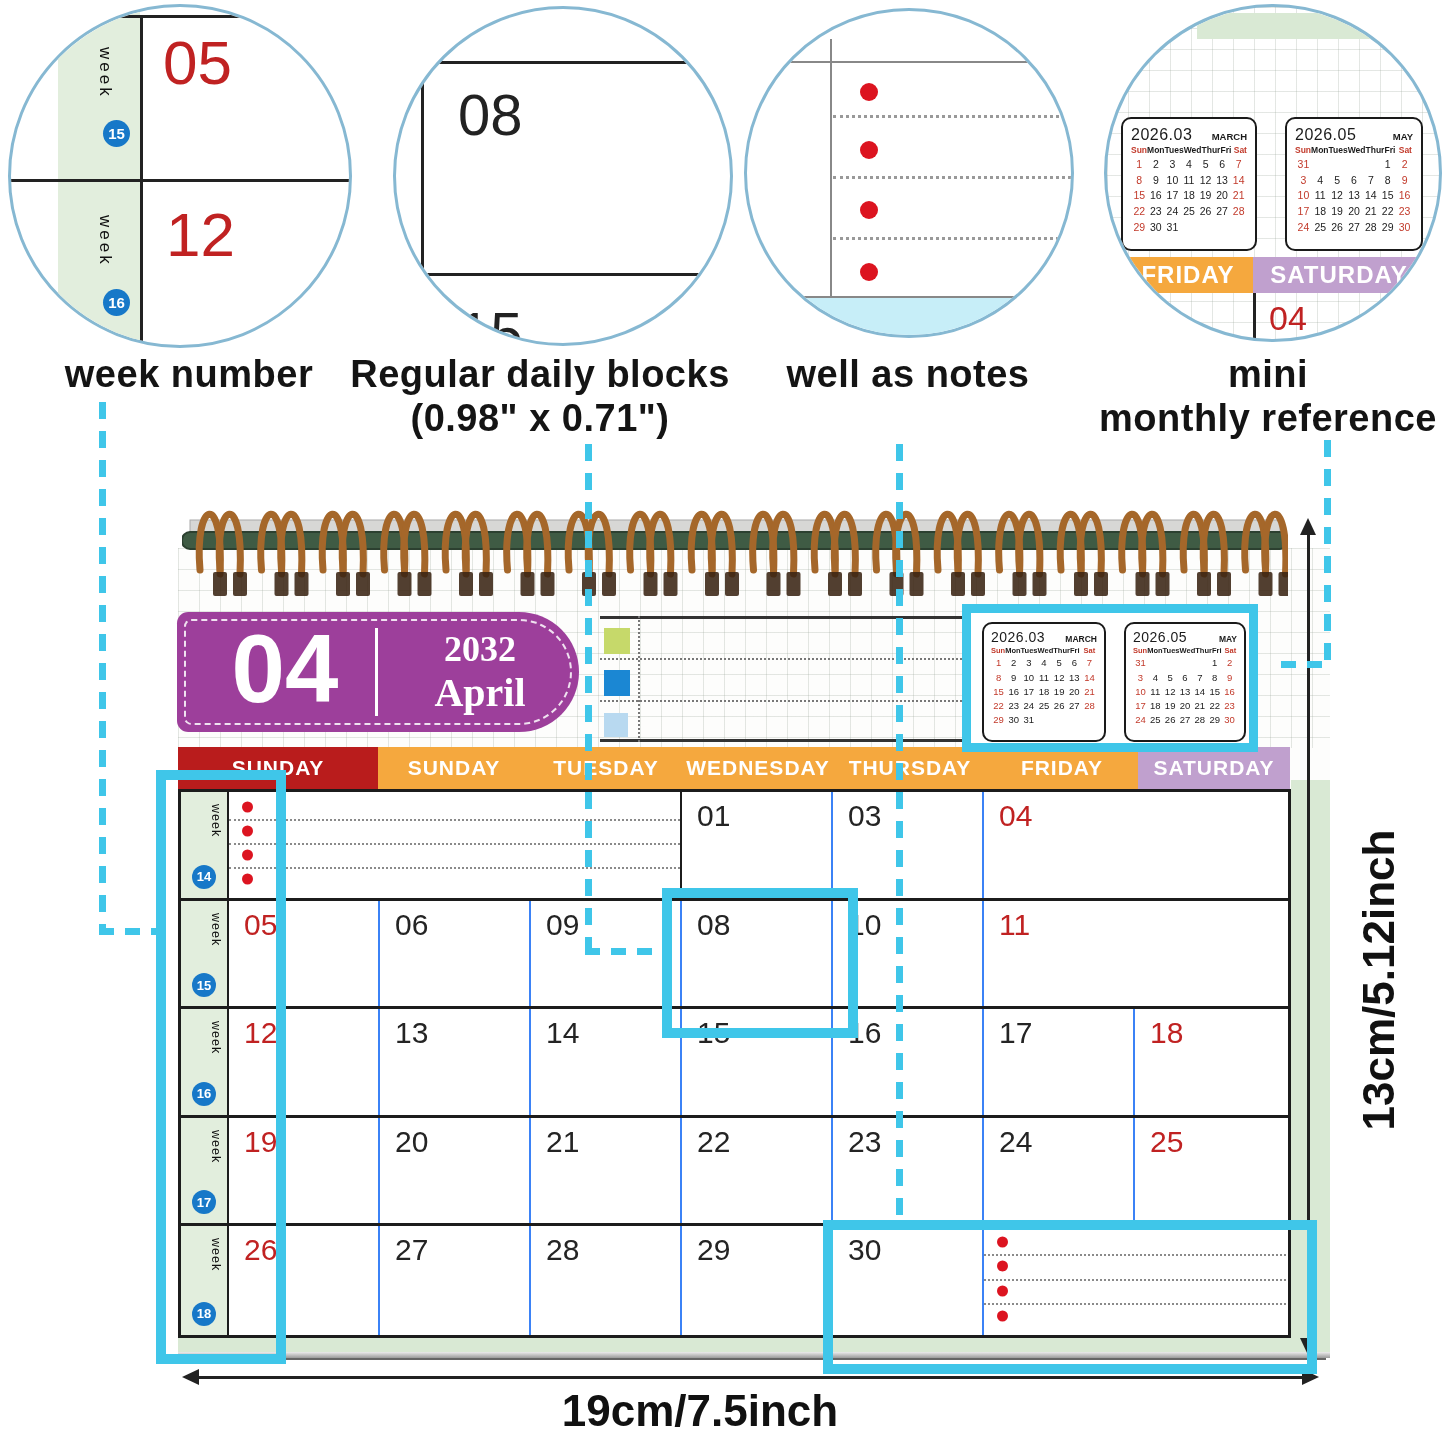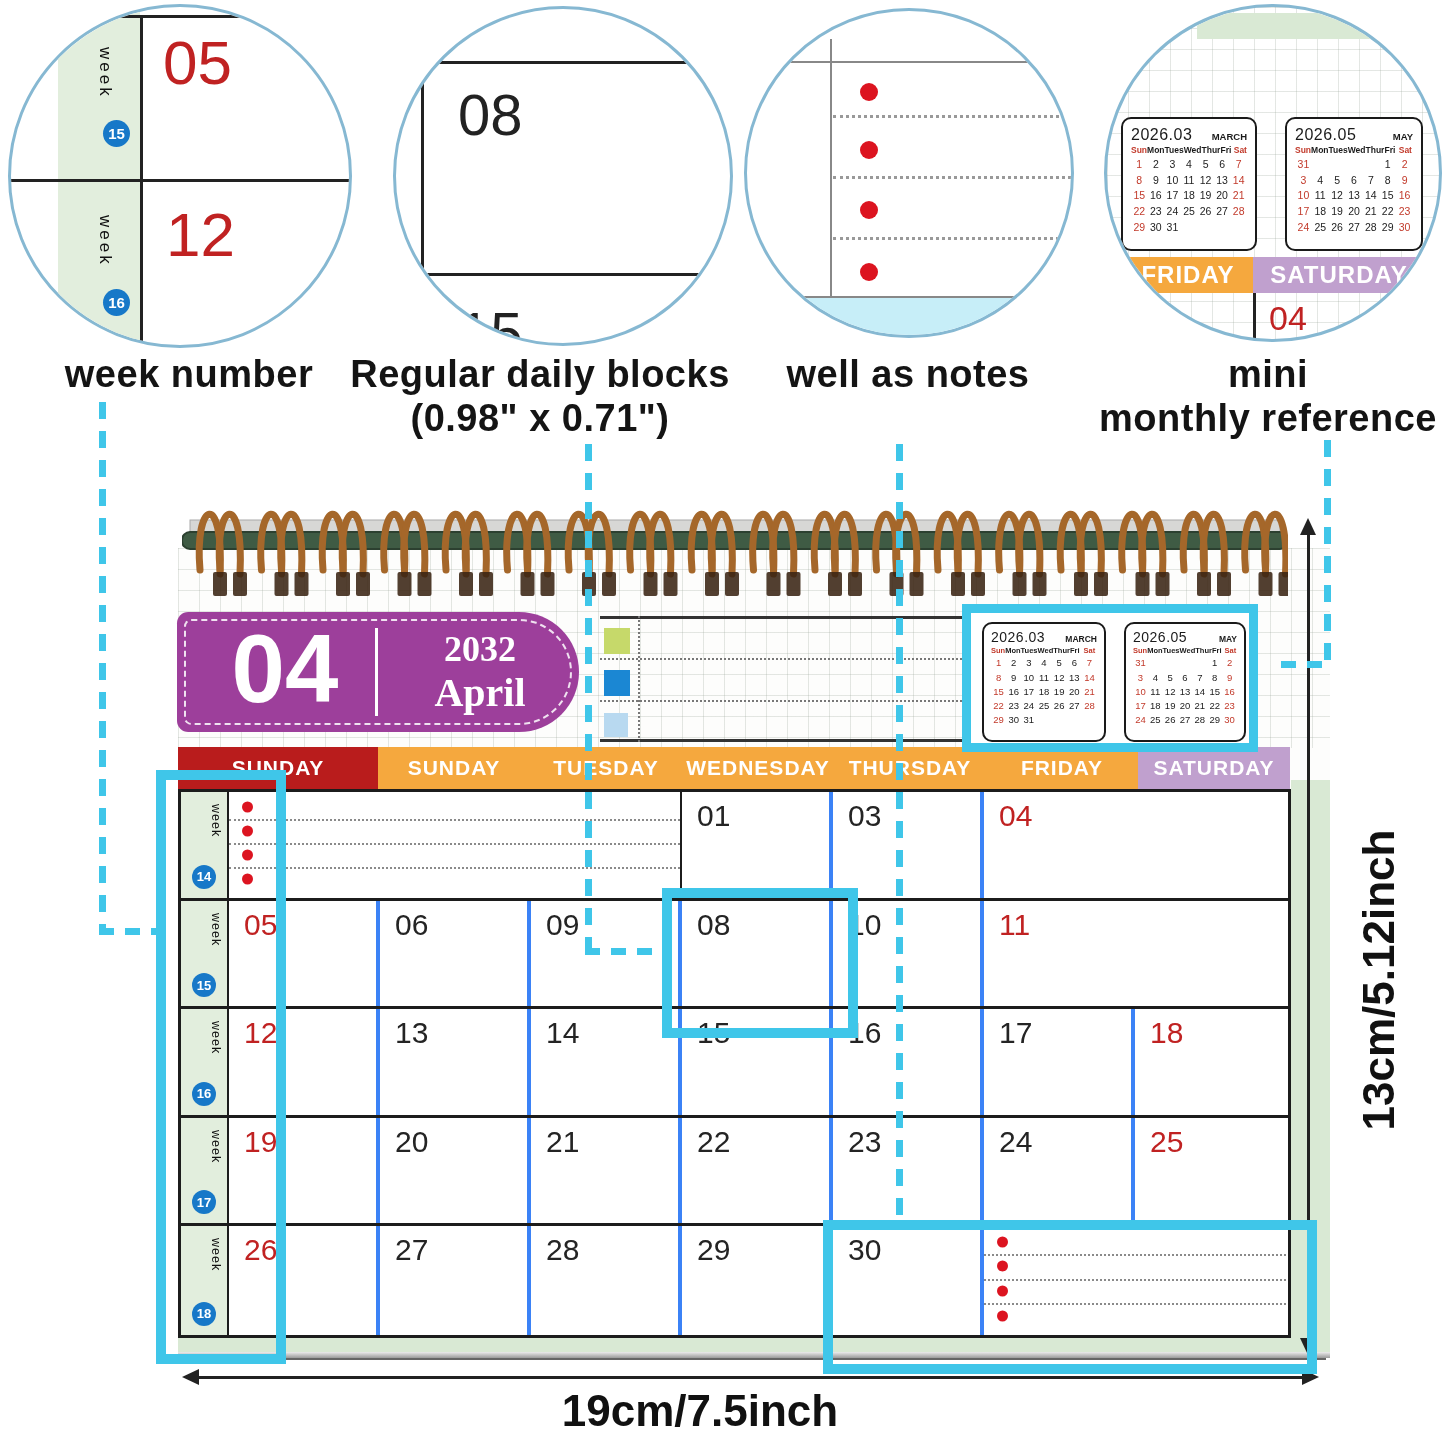--- a/index.html
+++ b/index.html
@@ -76,21 +76,21 @@
 
   
   .grid{position:absolute;left:178px;top:789px;width:1113px;height:549px;
         border:3px solid #1c1c1c;box-sizing:border-box;background:#fff;z-index:2;}
   .g-row{display:flex;height:108.6px;border-bottom:3px solid #1c1c1c;box-sizing:border-box;}
   .g-row:last-child{border-bottom:none;}
   .week-cell{width:48px;flex:none;background:#e2eedd;border-right:2px solid #1c1c1c;
              box-sizing:border-box;position:relative;}
   .week-cell .wk-vert{right:4px;top:12px;font-size:12.5px;letter-spacing:1px;}
   .week-cell .wk-badge{width:24px;height:24px;font-size:13px;left:50%;transform:translateX(-50%);bottom:9px;}
-  .d-cell{width:151px;flex:none;border-right:4px solid #3b82f6;box-sizing:border-box;
+  .d-cell{width:151px;flex:none;border-right:2px solid #3b82f6;box-sizing:border-box;
           position:relative;background:#fff;}
   .d-cell:last-child,.todo-cell:last-child{border-right:none;}
   .d-num{position:absolute;left:15px;top:7px;font-size:30px;color:#242424;}
   .d-red{color:#c02222;}
   .todo-cell{flex:none;border-right:2px solid #1c1c1c;box-sizing:border-box;background:#fff;
              display:flex;flex-direction:column;padding:5px 0 7px 0;}
   .todo-row{flex:1;position:relative;border-bottom:2px dotted #8a8a8a;}
   .todo-row.last{border-bottom:none;}
   .todo-row .red-dot{width:11px;height:11px;left:13px;top:45%;transform:translateY(-50%);}
 

